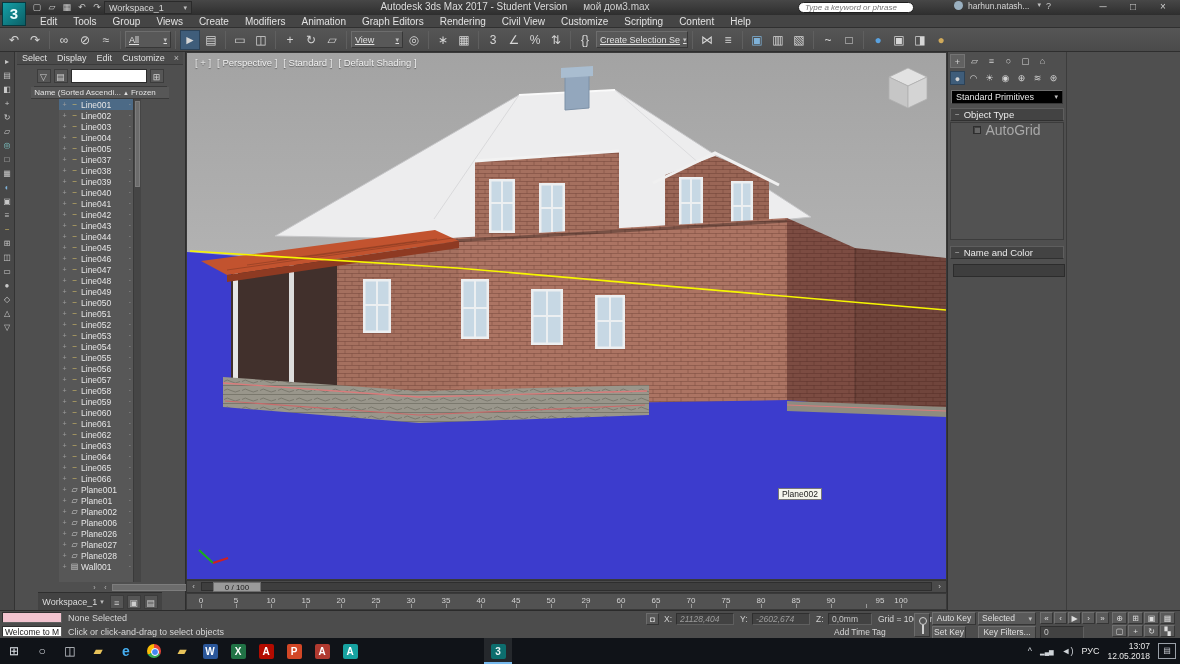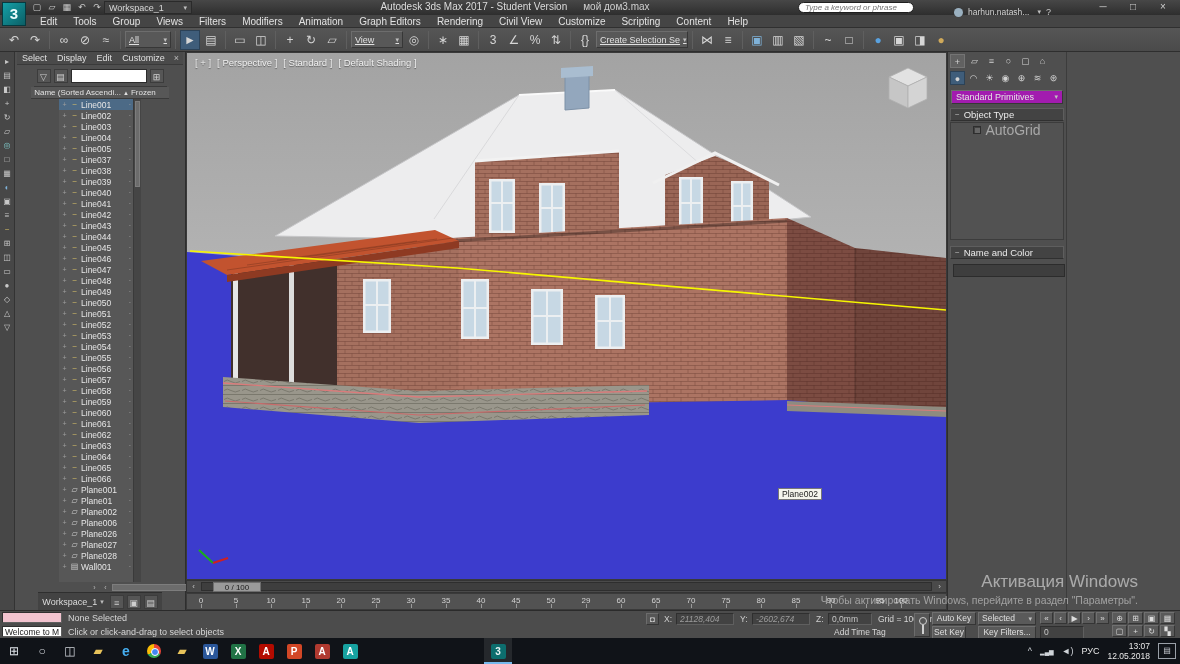--- a/index.html
+++ b/index.html
@@ -7,21 +7,21 @@
 #root{position:absolute;top:0;left:0;width:1180px;height:664px;background:#4c4c4c;color:#ddd;font-size:10px;}
 
 .titlebar{position:absolute;left:0;top:0;width:1180px;height:15px;background:linear-gradient(#474747,#2e2e2e);z-index:20;}
 .applogo{position:absolute;left:2px;top:2px;width:24px;height:24px;background:linear-gradient(135deg,#15a0a8,#0b5f66);border:1px solid #063a40;color:#eafcfc;font-size:15px;font-weight:bold;text-align:center;line-height:22px;z-index:30;}
 .qat{position:absolute;left:30px;top:1px;display:flex;gap:1px;}
 .qat-ic{width:14px;height:13px;font-size:9px;color:#c9c9c9;text-align:center;line-height:13px;}
 .ws-dd{position:absolute;left:104px;top:1px;height:13px;width:88px;background:#424242;border:1px solid #2a2a2a;display:flex;align-items:center;padding:0 4px;font-size:9px;color:#d8d8d8;}
 .titletext{position:absolute;left:300px;top:1px;width:430px;text-align:center;font-size:10px;color:#dcdcdc;white-space:nowrap;}
 .titletext .fn{margin-left:16px;color:#d0d0d0;}
 .tb-search{position:absolute;left:798px;top:2px;width:116px;height:11px;border-radius:6px;border:1px solid #1f1f1f;background:#fff;font-size:8px;font-style:italic;color:#444;padding:0 6px;}
-.infocenter{position:absolute;left:918px;top:1px;display:flex;align-items:center;gap:5px;height:22px;padding-left:36px;}
+.infocenter{position:absolute;left:918px;top:1px;display:flex;align-items:flex-start;gap:5px;height:22px;padding-left:36px;}
 .ic-ic{color:#c9c9c9;font-size:9px;}
 .avatar{width:9px;height:9px;border-radius:50%;background:#9ab0c0;}
 .username{font-size:8.5px;color:#d5d5d5;}
 .winbtns{position:absolute;right:2px;top:0;display:flex;height:15px;}
 .winbtn{width:30px;height:15px;text-align:center;line-height:14px;color:#cfcfcf;font-size:10px;}
 
 .menubar{position:absolute;left:0;top:15px;width:1180px;height:13px;background:#454545;border-bottom:1px solid #303030;display:flex;padding-left:32px;z-index:10;}
 .menu-item{padding:0 8px;font-size:10px;line-height:13px;color:#e2e2e2;white-space:nowrap;}
 
 .toolbar{position:absolute;left:0;top:28px;width:1180px;height:24px;background:linear-gradient(#565656,#4a4a4a);border-bottom:1px solid #2e2e2e;display:flex;align-items:center;padding-left:4px;gap:1px;}
@@ -78,21 +78,21 @@
 .tick-num{position:absolute;top:2px;transform:translateX(-50%);font-size:8px;color:#d2d2d2;}
 .tick-mark{position:absolute;bottom:1px;width:1px;height:4px;background:#9a9a9a;}
 
 .cpanel{position:absolute;left:947px;top:52px;width:119px;height:558px;background:#4f4f4f;border-left:1px solid #2e2e2e;}
 .cp-tabs{position:absolute;left:2px;top:2px;display:flex;gap:2px;}
 .cp-tab{width:15px;height:14px;font-size:9px;color:#d2d2d2;text-align:center;line-height:14px;}
 .cp-tab.active{background:#616161;border:1px solid #747474;}
 .cp-cats{position:absolute;left:2px;top:19px;display:flex;gap:1px;}
 .cp-cat{width:15px;height:14px;font-size:9px;color:#d2d2d2;text-align:center;line-height:14px;}
 .cp-cat.active{background:#3f5d7a;border:1px solid #2c4257;}
-.cp-dd{position:absolute;left:3px;top:38px;width:112px;height:14px;background:#a21caf;border:1px solid #6d6d6d;border-bottom-color:#373737;border-right-color:#373737;display:flex;align-items:center;font-size:9px;color:#e4e4e4;padding:0 4px;}
+.cp-dd{position:absolute;left:3px;top:38px;width:112px;height:14px;background:#000000;border:1px solid #6d6d6d;border-bottom-color:#373737;border-right-color:#373737;display:flex;align-items:center;font-size:9px;color:#e4e4e4;padding:0 4px;}
 .rollout{position:absolute;left:2px;width:114px;height:13px;background:#434343;border:1px solid #5e5e5e;border-bottom-color:#303030;display:flex;align-items:center;gap:4px;font-size:9.5px;color:#eaeaea;padding:0 4px;}
 .rollout .minus{font-size:8px;color:#bbb;}
 .ot-body{position:absolute;left:2px;top:70px;width:114px;height:118px;border:1px solid #3c3c3c;background:#525252;}
 .autogrid{display:flex;align-items:center;justify-content:center;gap:4px;height:14px;font-size:14px;color:#a8a8a8;}
 .cbx{width:8px;height:8px;background:#666;border:1px solid #2e2e2e;box-shadow:inset 1px 1px rgba(0,0,0,.35);}
 .ot-grid{display:grid;grid-template-columns:1fr 1fr;gap:3px 3px;padding:2px 5px;}
 .cp-btn{height:13px;font-size:9px;line-height:12px;text-align:center;background:#5a5a5a;border:1px solid #707070;border-bottom-color:#353535;border-right-color:#353535;color:#e0e0e0;border-radius:2px;overflow:hidden;white-space:nowrap;}
 .nc-row{position:absolute;left:5px;top:212px;width:108px;display:flex;gap:4px;align-items:center;}
 .nc-input{flex:1;height:13px;background:#3e3e3e;border:1px solid #2c2c2c;color:#ddd;font-size:8px;}
 .swatch{width:14px;height:13px;border:1px solid #2a2a2a;}
@@ -168,21 +168,21 @@
       <span class="winbtn">×</span>
     </div>
   </div>
   <div class="applogo">3</div>
 
   <div class="menubar">
       <div class="menu-item">Edit</div>
       <div class="menu-item">Tools</div>
       <div class="menu-item">Group</div>
       <div class="menu-item">Views</div>
-      <div class="menu-item">Filters</div>
+      <div class="menu-item">Create</div>
       <div class="menu-item">Modifiers</div>
       <div class="menu-item">Animation</div>
       <div class="menu-item">Graph Editors</div>
       <div class="menu-item">Rendering</div>
       <div class="menu-item">Civil View</div>
       <div class="menu-item">Customize</div>
       <div class="menu-item">Scripting</div>
       <div class="menu-item">Content</div>
       <div class="menu-item">Help</div>
     </div>
@@ -840,24 +840,20 @@
         <div class="nav-btn">⊞</div>
         <div class="nav-btn">▣</div>
         <div class="nav-btn">▦</div>
         <div class="nav-btn">▢</div>
         <div class="nav-btn">+</div>
         <div class="nav-btn">↻</div>
         <div class="nav-btn">▚</div>
       </div>
   </div>
 
-  <div class="watermark">
-    <div class="l1">Активация Windows</div>
-    <div class="l2">Чтобы активировать Windows, перейдите в раздел "Параметры".</div>
-  </div>
 
   <div class="taskbar">
     <div style="display:flex;align-items:center">
         <div class="tk-item">
           <span class="tk-g" style="color: rgb(223, 227, 232);">⊞</span>
         </div>
         <div class="tk-item">
           <span class="tk-g" style="color: rgb(207, 211, 216);">○</span>
         </div>
         <div class="tk-item">

